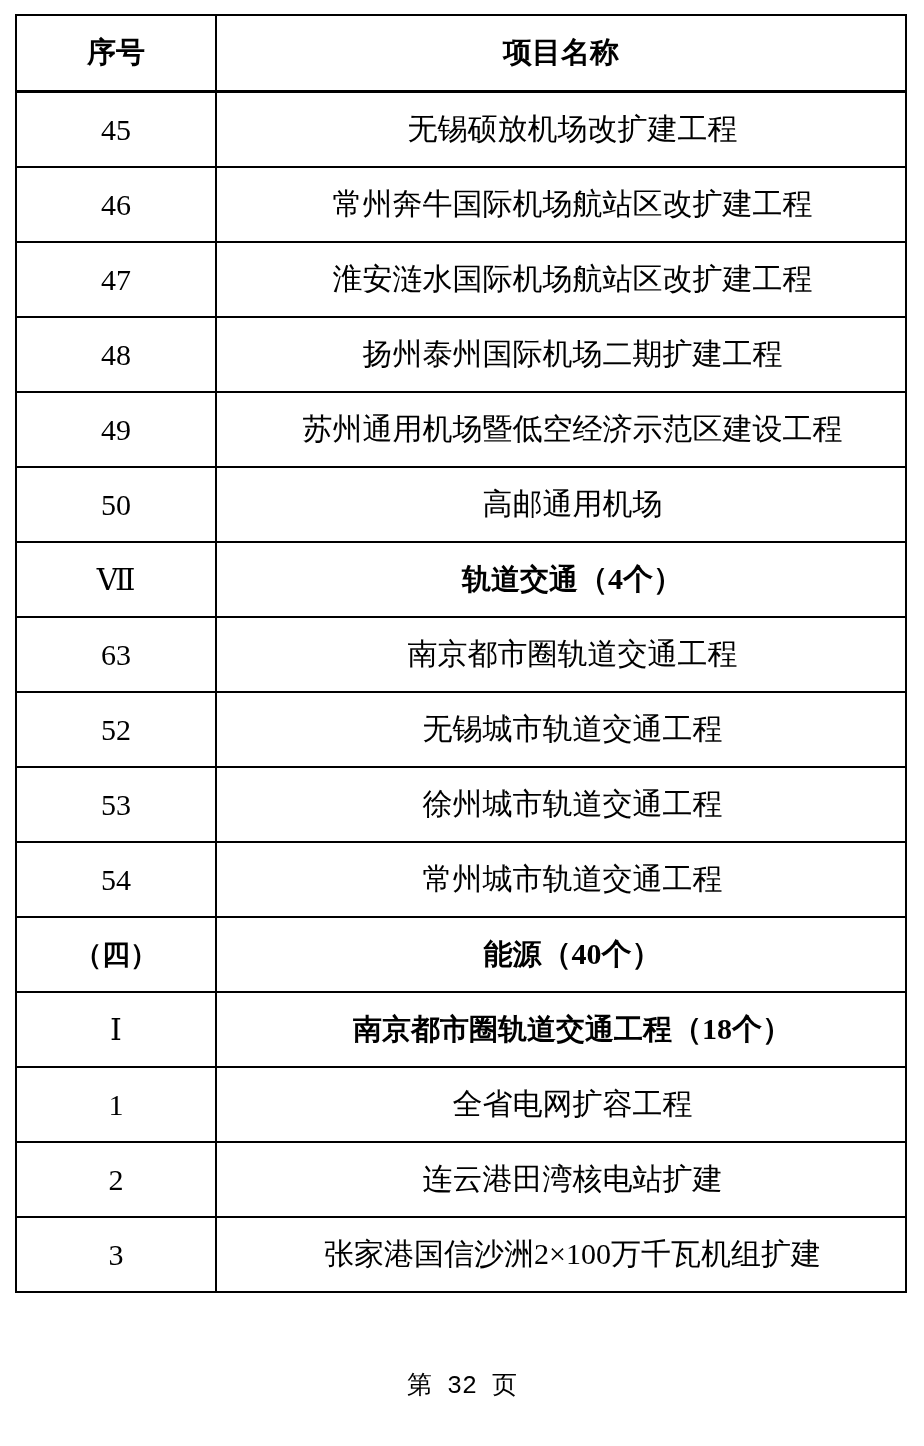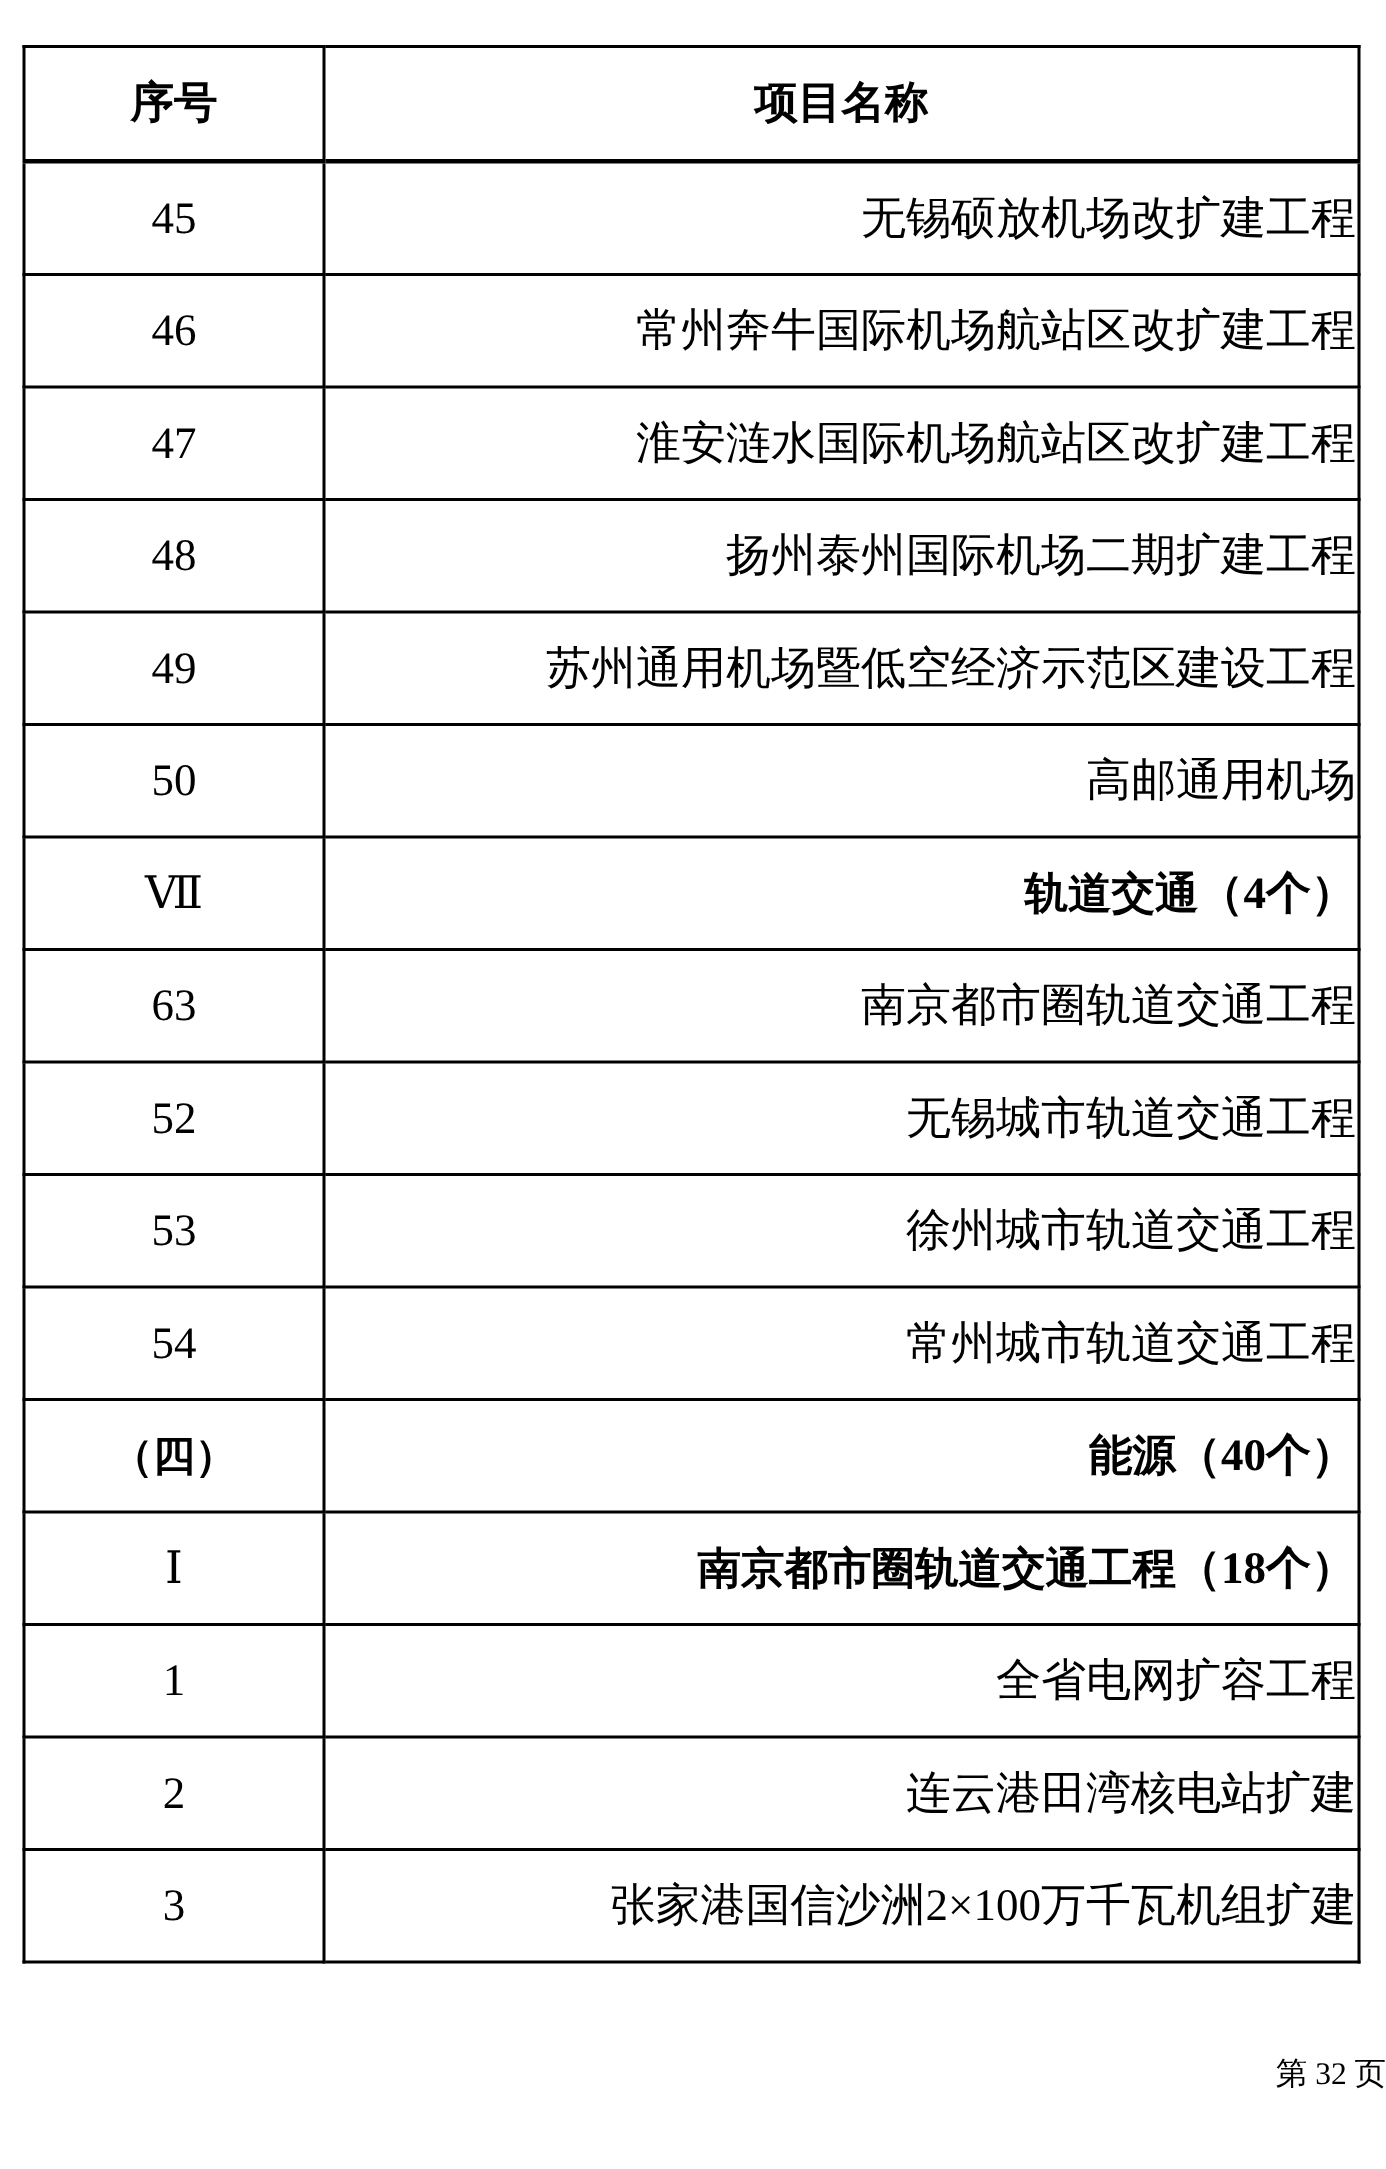--- a/index.html
+++ b/index.html
@@ -10,21 +10,21 @@
   body {
     position: relative;
     width: 924px;
     height: 1446px;
     color: #000000;
     font-family: "Liberation Serif", "DejaVu Serif", serif;
   }
   .doc-table {
     position: absolute;
     left: 15px;
-    top: 30px;
+    top: 14px;
     width: 892px;
     border-collapse: collapse;
     table-layout: fixed;
   }
   .doc-table col.col-no { width: 200px; }
   .doc-table th, .doc-table td {
     border: 2px solid #000000;
     background: #ffffff;
     vertical-align: middle;
     overflow: hidden;
@@ -45,41 +45,41 @@
     font-family: "Liberation Serif", "DejaVu Serif", serif;
     border-radius: 15px;
   }
   td.no-cell.no-bold {
     font-family: "Liberation Sans", "DejaVu Sans", sans-serif;
     font-weight: bold;
     font-size: 28px;
   }
   td.name-cell {
     font-size: 30px;
-    text-align: right;
+    text-align: center;
     padding-left: 24px;
   }
   .name-main { font-weight: normal; }
   tr.section-row .name-main {
     font-family: Liberation Serif, serif;
     font-weight: bold;
     font-size: 29px;
   }
   .name-suffix {
     font-weight: bold;
     font-family: "Liberation Serif", "DejaVu Serif", serif;
   }
   .page-footer {
     position: absolute;
     left: 0;
     top: 1368px;
     width: 100%;
-    text-align: right;
-    font-size: 21px;
-    font-family: Liberation Serif, serif;
+    text-align: center;
+    font-size: 25px;
+    font-family: Liberation Mono, monospace;
   }
 </style>
 </head>
 <body>
 
 <table class="doc-table">
   <colgroup>
     <col class="col-no">
     <col>
   </colgroup>

